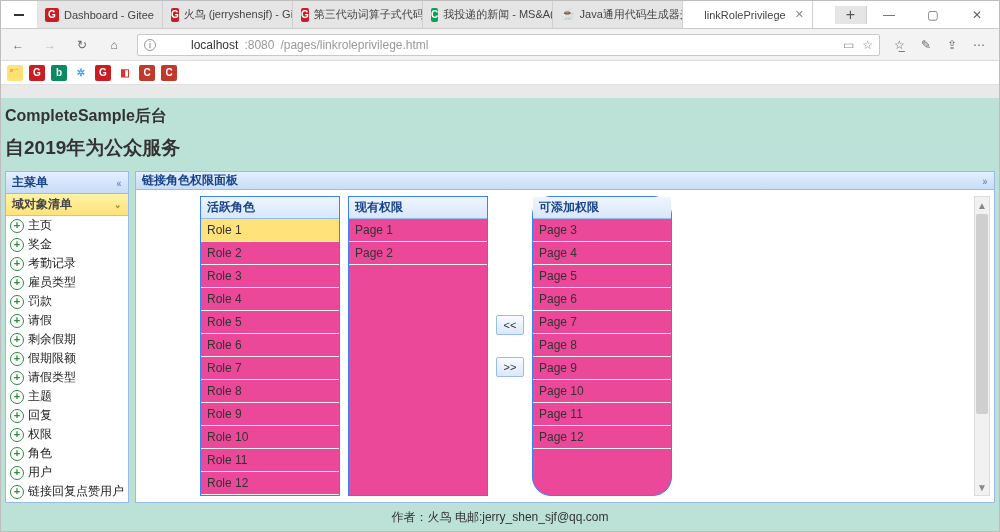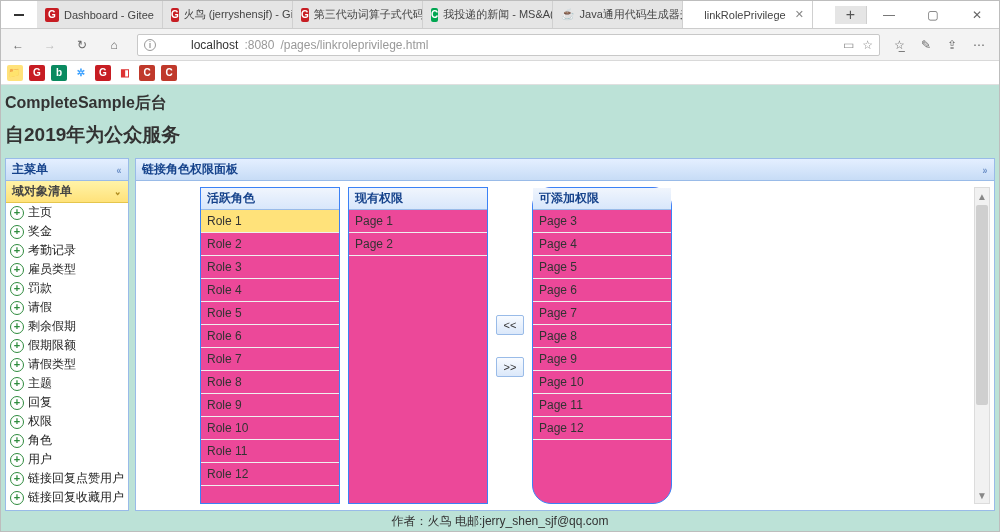--- a/index.html
+++ b/index.html
@@ -25,21 +25,21 @@
   .navbtn{ width:18px; height:18px; display:inline-flex; align-items:center; justify-content:center; color:#666; }
   .url-box{ flex:1; display:flex; align-items:center; gap:6px; background:#fff; border:1px solid #c8c8c8; border-radius:2px; height:22px; padding:0 6px; color:#666;}
   .url-box .host{ color:#333;padding-left:29px;}
   .url-box .rest{ color:#999;}
   .url-right{ margin-left:auto; display:flex; gap:8px; align-items:center; color:#888;}
   .toolbar-right{ display:flex; gap:16px; align-items:center; color:#666; padding-right:6px;}
   
   .bmbar{ height:24px; background:#fff; display:flex; align-items:center; padding:0 6px; gap:6px; border-bottom:1px solid #e0e0e0;}
   .bm{ width:16px; height:16px; border-radius:2px; display:inline-flex; align-items:center; justify-content:center; font-size:10px; font-weight:bold;}
   
-  .page{ flex:1; display:flex; flex-direction:column; background:#bce2d7; overflow:hidden;}
+  .page{ flex:1; display:flex; flex-direction:column; background:#bce2d7; overflow:hidden;margin-top:13px;}
   .page-hdr{ padding:8px 4px 4px 4px; }
   .page-hdr h1{ font-size:16px; font-weight:bold; margin-bottom:8px;}
   .page-hdr .sub{ font-size:19px; font-weight:bold;}
   .body-row{ flex:1; display:flex; gap:6px; padding:6px 4px 0 4px; overflow:hidden;}
   
   .panel{ border:1px solid #99bbe8; background:#fff; display:flex; flex-direction:column; }
   .panel-hd{ height:22px; background:linear-gradient(#e4efff,#c7dcf6); border-bottom:1px solid #99bbe8; display:flex; align-items:center; justify-content:space-between; padding:0 6px; color:#15428b; font-weight:bold;}
   .collapse{ color:#6b8fc7; font-size:11px; transform:scaleX(0.8);}
   .sidebar{ width:124px; }
   .acc-hd{ height:22px; background:linear-gradient(#fff3a8,#ffe27a); border-bottom:1px solid #e5c64c; display:flex; align-items:center; justify-content:space-between; padding:0 6px; font-weight:bold; color:#444;}
@@ -54,21 +54,21 @@
   .grid.avail{ width:140px;border-radius:19px;}
   .grid-hd{ height:22px; background:linear-gradient(#f0f5fd,#d8e7fb); border-bottom:1px solid #99bbe8; padding:0 6px; display:flex; align-items:center; font-weight:bold; color:#15428b;}
   .grid-body{ flex:1; overflow:auto;}
   .row{ padding:4px 6px; border-bottom:1px solid #f0f0f0; color:#333;}
   .row.sel{ background:#ffe27a;}
   .mover{ display:flex; flex-direction:column; justify-content:center; gap:22px; }
   .mover button{ width:28px; height:20px; border:1px solid #99bbe8; background:linear-gradient(#f8fbff,#dbe8fa); font-size:11px; color:#333; border-radius:2px;}
   .vscroll{ width:16px; background:#f1f1f1; border:1px solid #dcdcdc; margin-left:auto; display:flex; flex-direction:column;}
   .vscroll .arr{ height:16px; display:flex; align-items:center; justify-content:center; color:#888; font-size:10px;}
   .vscroll .thumb{ flex:0 0 200px; background:#cfcfcf; margin:1px; border-radius:2px;}
-  .footer{ height:20px; background:#bce2d7; display:flex; align-items:center; justify-content:center; color:#333;}
+  .footer{ height:28px; background:#bce2d7; display:flex; align-items:center; justify-content:center; color:#333;}
 </style>
 </head>
 <body>
 
 <div class="window">
 
   <div class="titlebar">
     <div class="tb-ico">
         <span></span>
       </div>

